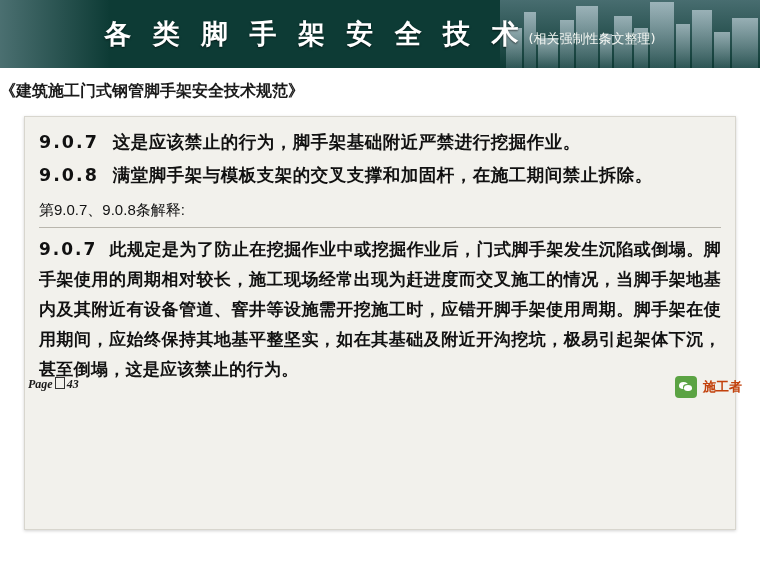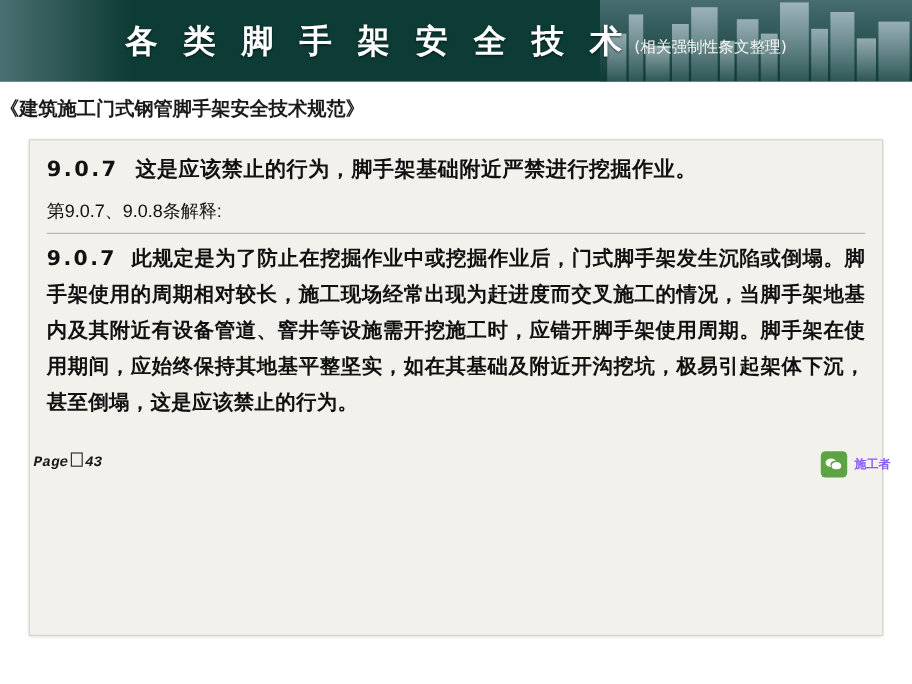--- a/index.html
+++ b/index.html
@@ -165,21 +165,21 @@
   .explain .num {
     letter-spacing: 2px;
     margin-right: 12px;
   }
 
   
   .page-label {
     position: absolute;
     left: 28px;
     bottom: 18px;
-    font-family: Liberation Mono, monospace;
+    font-family: Liberation Serif, serif;
     font-size: 12px;
     font-weight: bold;
     font-style: italic;
     color: #1a1a1a;
   }
   .page-label .box {
     display: inline-block;
     width: 8px;
     height: 10px;
     border: 1px solid #333;
@@ -213,22 +213,22 @@
     content: "";
     position: absolute;
     left: 9px; top: 9px;
     width: 8px; height: 6px;
     border-radius: 50% 50% 45% 45%;
     background: #fff;
     box-shadow: -1px -1px 0 0 #5ba343;
   }
   .wm-text {
     font-family: "DejaVu Sans", "Liberation Sans", sans-serif;
-    font-size: 10px;
-    color: #8b5cf6;
+    font-size: 13px;
+    color: #c2410c;
     font-weight: bold;
     text-align: right;
   }
 </style>
 </head>
 <body>
 
 <div class="slide">
 
   <div class="banner">
@@ -258,20 +258,23 @@
     <span class="reg">《建筑施工门式钢管脚手架安全技术规范》</span>
   </div>
 
   <div class="card">
     <div class="card-inner">
 
       <p class="rule clause-bold">
         <span class="num">9.0.7</span><span>这是应该禁止的行为，脚手架基础附近严禁进行挖掘作业。</span>
       </p>
 
+      <p class="rule clause-bold">
+        <span class="num">9.0.8</span><span>满堂脚手架与模板支架的交叉支撑和加固杆，在施工期间禁止拆除。</span>
+      </p>
 
       <p class="note-line">第9.0.7、9.0.8条解释:</p>
 
       <hr class="divider">
 
       <p class="explain">
         <span class="num">9.0.7</span><span>此规定是为了防止在挖掘作业中或挖掘作业后，门式脚手架发生沉陷或倒塌。脚手架使用的周期相对较长，施工现场经常出现为赶进度而交叉施工的情况，当脚手架地基内及其附近有设备管道、窨井等设施需开挖施工时，应错开脚手架使用周期。脚手架在使用期间，应始终保持其地基平整坚实，如在其基础及附近开沟挖坑，极易引起架体下沉，甚至倒塌，这是应该禁止的行为。</span>
       </p>
 
     </div>

